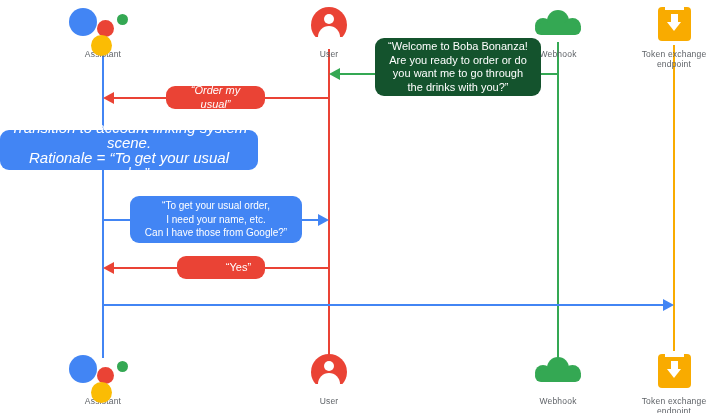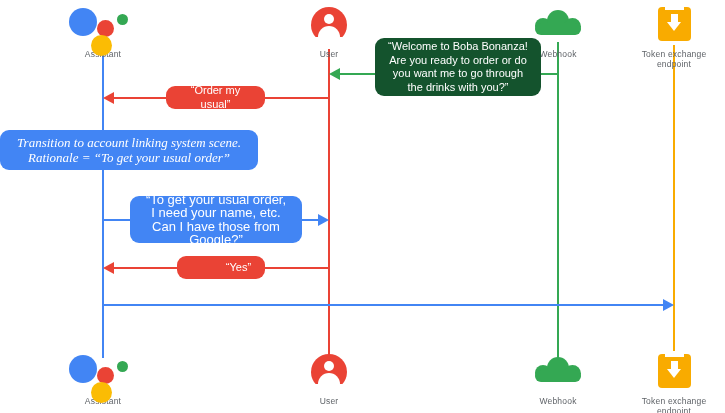--- a/index.html
+++ b/index.html
@@ -150,26 +150,26 @@
     text-align: center;
     line-height: 13.5px;
     white-space: pre-line;
     display: flex;
     align-items: center;
     justify-content: center;
     padding: 5px 9px;
   }
   .bubble.green  { background: #14532d; font-size: 11px; }
   .bubble.red    { background: #EA4335; font-size: 11px; }
-  .bubble.blue   { background: #4285F4; font-size: 13px; }
+  .bubble.blue   { background: #4285F4; font-size: 10px; }
   .bubble.code   {
     background: #4285F4;
-    font-family: Liberation Serif, serif;
+    font-family: Liberation Sans, sans-serif;
     font-style: italic;
-    font-size: 13px;
+    font-size: 15px;
     line-height: 15px;
   }
 </style>
 </head>
 <body>
 
 <div id="canvas">
 
   <div class="lifeline" style="left:102px; top:48px; height:310px; background:#4285F4;"></div>
   <div class="lifeline" style="left:328px; top:45px; height:313px; background:#EA4335;"></div>
@@ -222,21 +222,21 @@
 
   <div class="msg-line" style="left:338px; top:73px; width:220px; background:#34A853;"></div>
   <div class="arrow-head" style="left:329px; top:68px; border-right:11px solid #34A853;"></div>
   <div class="bubble green" style="left:375px; top:38px; width:166px; height:58px;">“Welcome to Boba Bonanza!
 Are you ready to order or do
 you want me to go through
 the drinks with you?”</div>
 
   <div class="msg-line" style="left:105px; top:97px; width:224px; background:#EA4335;"></div>
   <div class="arrow-head" style="left:103px; top:92px; border-right:11px solid #EA4335;"></div>
-  <div class="bubble red" style="left:166px; top:86px; width:99px; height:23px;">“Order my usual”</div>
+  <div class="bubble red" style="left:166px; top:86px; width:99px; height:23px;font-style:italic;">“Order my usual”</div>
 
   <div class="bubble code" style="left:0px; top:130px; width:258px; height:40px;">Transition to account linking system scene.
 Rationale = “To get your usual order”</div>
 
   <div class="msg-line" style="left:103px; top:219px; width:218px; background:#4285F4;"></div>
   <div class="arrow-head" style="left:318px; top:214px; border-left:11px solid #4285F4;"></div>
   <div class="bubble blue" style="left:130px; top:196px; width:172px; height:47px;">“To get your usual order,
 I need your name, etc.
 Can I have those from Google?”</div>
 

